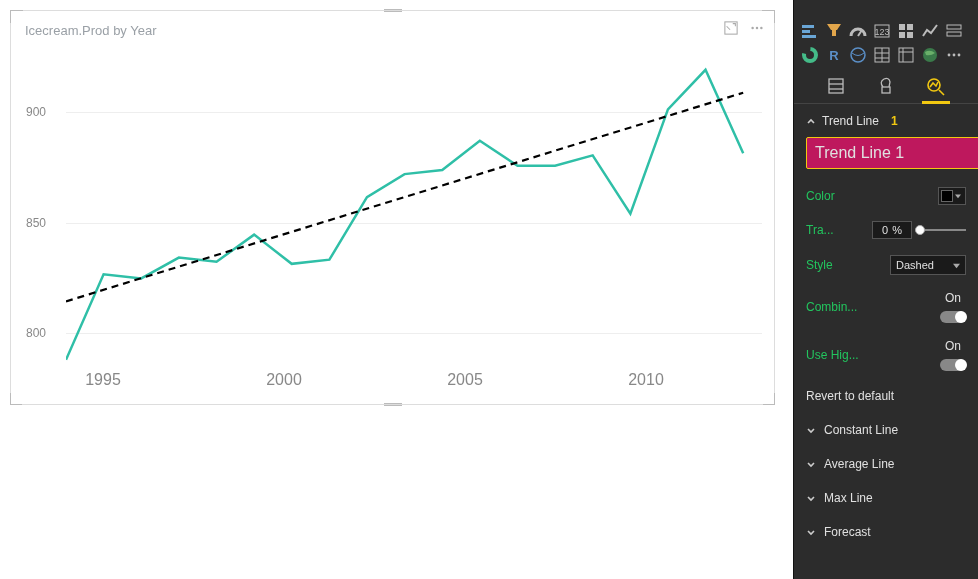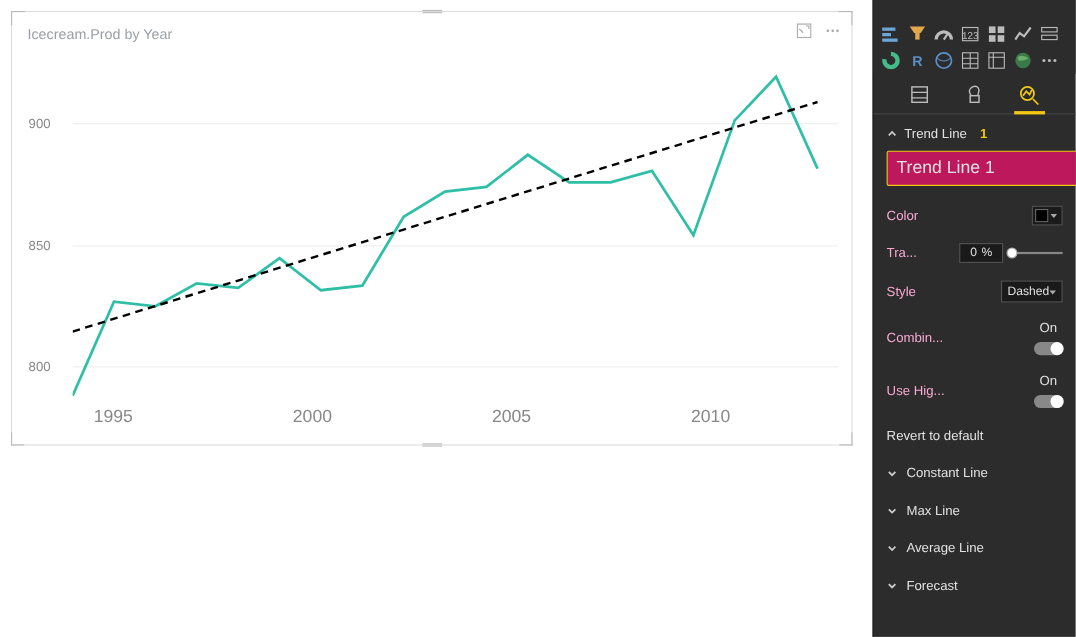--- a/index.html
+++ b/index.html
@@ -30,29 +30,29 @@
   .tabs { display:flex; justify-content:center; gap:28px; padding:8px 0 6px; border-bottom:1px solid #444; }
   .tab-ic { width:22px; height:22px; display:flex; align-items:center; justify-content:center; position:relative; }
   .tab-ic.active::after { content:""; position:absolute; bottom:-7px; left:-3px; right:-3px; height:3px; background:#f2c811; }
   .section { padding:10px 12px 8px; border-bottom:1px solid transparent; display:flex; align-items:center; gap:8px; }
   .chev { width:8px; height:8px; display:inline-block; }
   .chev svg { display:block; }
   .badge { color:#f2c811; font-weight:600; margin-left:4px;}
   .input-row { padding:0 12px 10px; display:flex; align-items:center; gap:6px;}
   .name-input { flex:1; background:#be185d; border:1px solid #f2c811; padding:6px 8px; color:#e0e0e0; font-size:16px; border-radius:2px;}
   .prop-row { display:flex; align-items:center; justify-content:space-between; padding:8px 12px; }
-  .prop-label { color:#f9a8d4; font-size:12px; white-space:nowrap; overflow:hidden; text-overflow:ellipsis; max-width:60px;}
+  .prop-label { color:#22c55e; font-size:12px; white-space:nowrap; overflow:hidden; text-overflow:ellipsis; max-width:60px;}
   .color-swatch { width:28px; height:18px; background:#1a1a1a; border:1px solid #555; display:flex; align-items:center; padding:0 2px; gap:2px;}
   .color-swatch .box { width:12px; height:12px; background:#000; border:1px solid #666;}
   .color-swatch .arr { width:6px; height:6px; }
   .pct-box { width:40px; height:18px; background:#1a1a1a; border:1px solid #555; color:#e0e0e0; font-size:11px; display:flex; align-items:center; justify-content:center; gap:4px;}
   .slider { display:flex; align-items:center; margin-left:6px;}
   .slider .track { width:48px; height:2px; background:#888; position:relative;}
   .slider .thumb { position:absolute; left:-3px; top:-4px; width:10px; height:10px; border-radius:50%; background:#fff; border:1px solid #aaa;}
-  .select { width:56px; height:20px; background:#1a1a1a; border:1px solid #555; color:#e0e0e0; font-size:11px; display:flex; align-items:center; justify-content:space-between; padding:0 5px;}
+  .select { width:76px; height:20px; background:#1a1a1a; border:1px solid #555; color:#e0e0e0; font-size:11px; display:flex; align-items:center; justify-content:space-between; padding:0 5px;}
   .toggle { display:flex; align-items:center; gap:6px;flex-direction:column;}
   .toggle-track { width:26px; height:12px; background:#888; border-radius:6px; position:relative;}
   .toggle-track .knob{ width:12px; height:12px; background:#fff; border-radius:50%; position:absolute; right:-1px; top:0;}
   .link-row { padding:10px 12px; color:#e0e0e0; font-size:12px;}
   .sec-row { padding:10px 12px; display:flex; align-items:center; gap:10px; }
 </style>
 </head>
 <body>
 
 <div class="canvas-area">
@@ -296,31 +296,31 @@
         </svg>
       </span>
     <span>Constant Line</span>
   </div>
   <div class="sec-row">
     <span class="chev">
         <svg viewBox="0 0 10 10" width="10" height="10" fill="none" stroke="#ccc" stroke-width="1.6">
           <polyline points="2,3 5,6 8,3"></polyline>
         </svg>
       </span>
+    <span>Average Line</span>
+  </div>
+  <div class="sec-row">
+    <span class="chev">
+        <svg viewBox="0 0 10 10" width="10" height="10" fill="none" stroke="#ccc" stroke-width="1.6">
+          <polyline points="2,3 5,6 8,3"></polyline>
+        </svg>
+      </span>
     <span>Max Line</span>
   </div>
   <div class="sec-row">
     <span class="chev">
         <svg viewBox="0 0 10 10" width="10" height="10" fill="none" stroke="#ccc" stroke-width="1.6">
           <polyline points="2,3 5,6 8,3"></polyline>
         </svg>
       </span>
-    <span>Average Line</span>
-  </div>
-  <div class="sec-row">
-    <span class="chev">
-        <svg viewBox="0 0 10 10" width="10" height="10" fill="none" stroke="#ccc" stroke-width="1.6">
-          <polyline points="2,3 5,6 8,3"></polyline>
-        </svg>
-      </span>
     <span>Forecast</span>
   </div>
 </div>
 
 </body></html>

